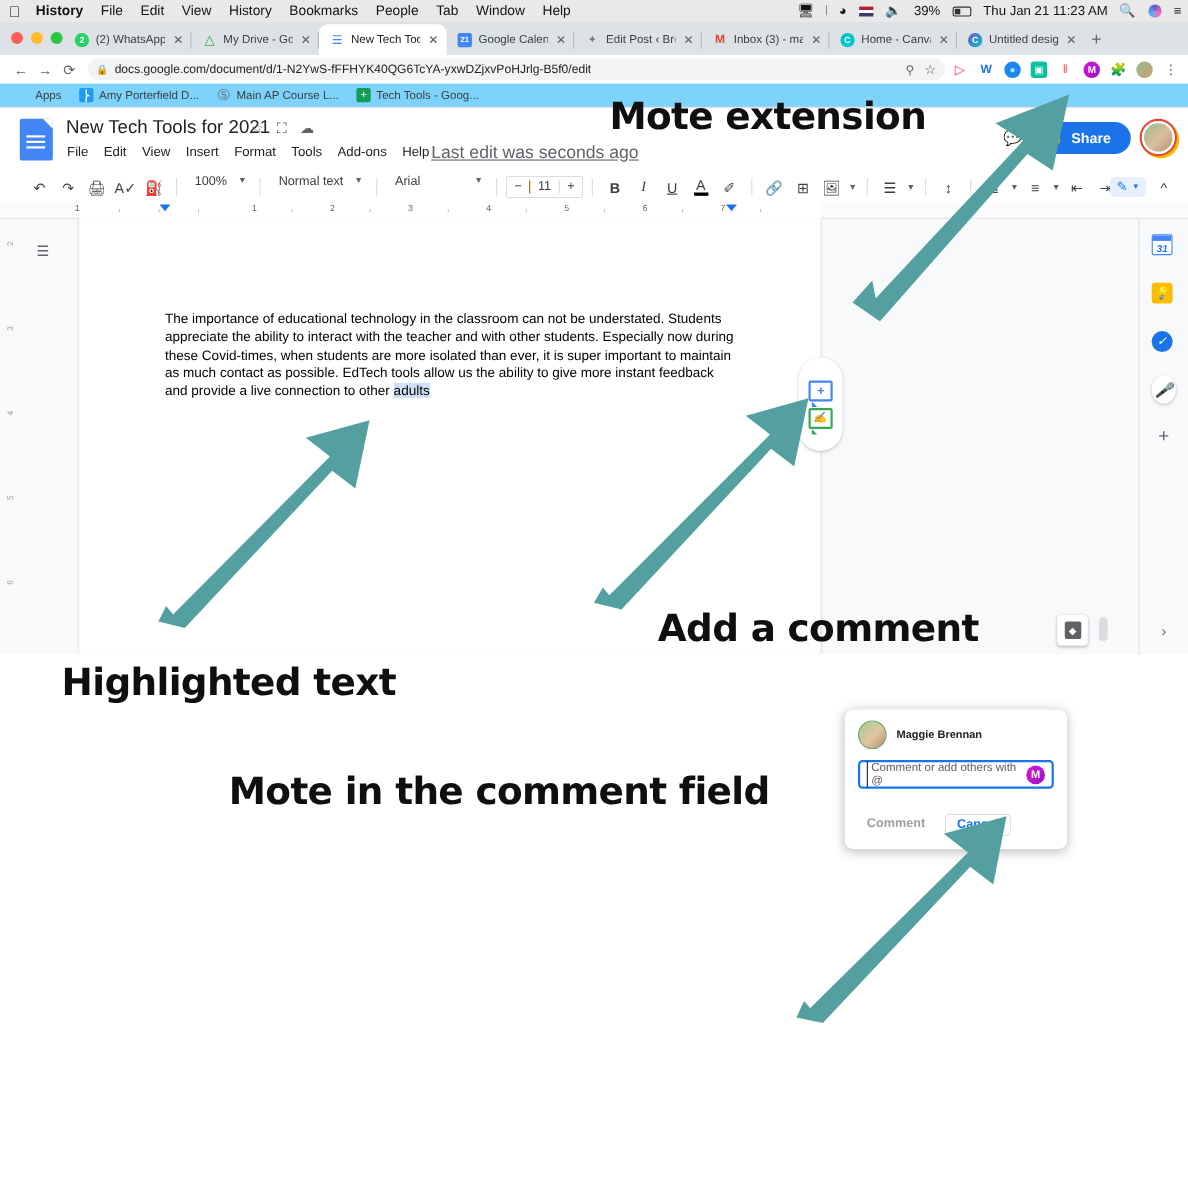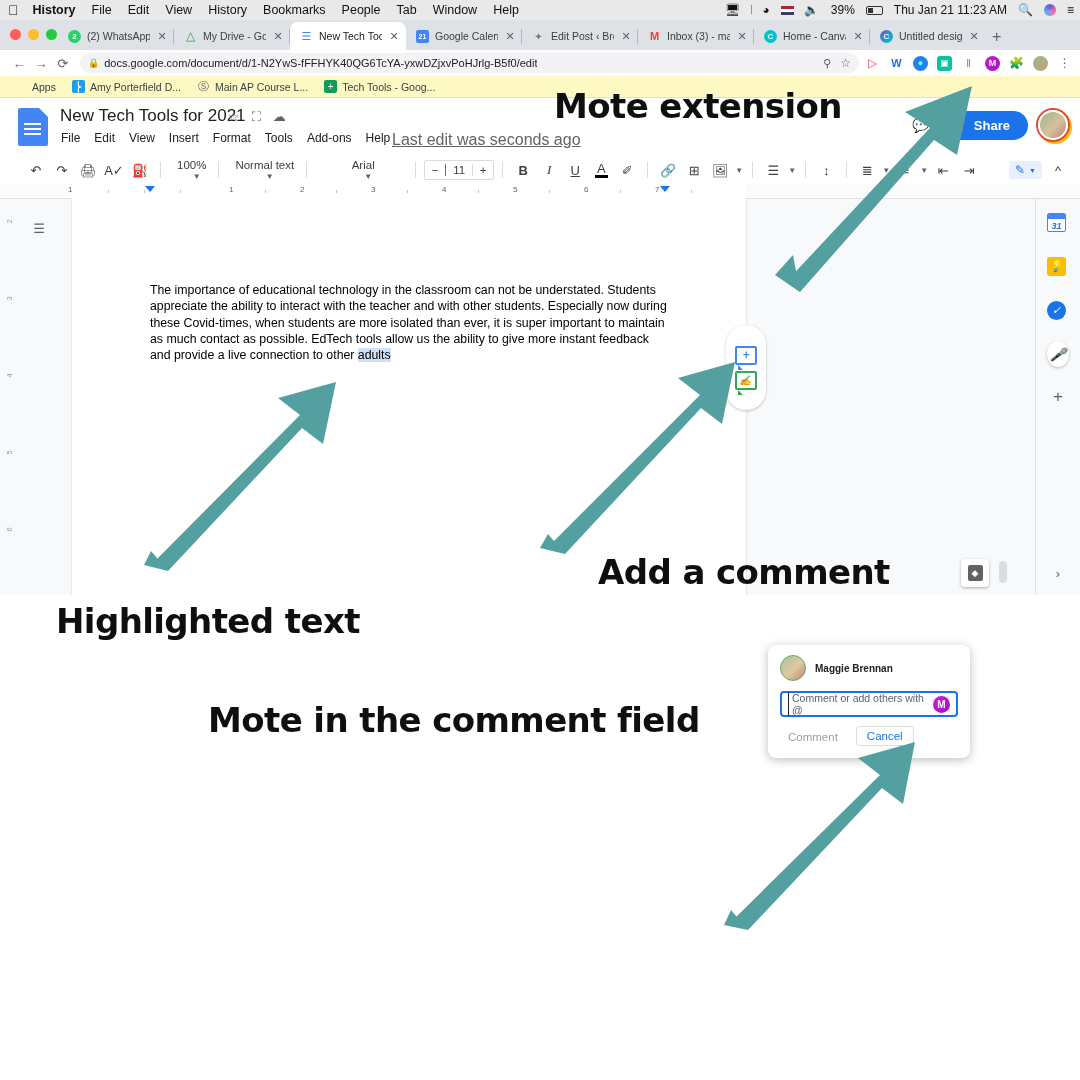--- a/index.html
+++ b/index.html
@@ -68,21 +68,21 @@
     font-size: 11px; color: #202124; gap: 5px; overflow: hidden;
   }
   .omnibox .urltext { white-space: nowrap; overflow: hidden; }
   .omni-right { display: flex; align-items: center; gap: 9px; margin-left: auto; padding-left: 8px; }
   .ext-icons { display: flex; align-items: center; gap: 9px; }
   .ext { width: 15px; height: 15px; display: inline-flex; align-items: center; justify-content: center; font-size: 12px; }
 
   
   .chrome-bookmarks {
     position: absolute; top: 76px; left: 0; width: 1080px; height: 22px;
-    background: #fef9c3; display: flex; align-items: center; gap: 16px;
+    background: #7dd3fc; display: flex; align-items: center; gap: 16px;
     padding: 0 14px; font-size: 10.5px; color: #3c4043;
     border-bottom: 1px solid #dadce0;
   }
   .bm { display: flex; align-items: center; gap: 5px; white-space: nowrap; }
   .bm-ico { width: 13px; height: 13px; display: inline-flex; align-items: center; justify-content: center; font-size: 11px; }
   .grid-ico { display: grid; grid-template-columns: repeat(3,3px); grid-template-rows: repeat(3,3px); gap: 1px; }
   .grid-ico i { background: #ea4335; border-radius: 0.5px; }
   .grid-ico i:nth-child(2){background:#fbbc04}.grid-ico i:nth-child(3){background:#34a853}
   .grid-ico i:nth-child(4){background:#4285f4}.grid-ico i:nth-child(5){background:#ea4335}
   .grid-ico i:nth-child(6){background:#fbbc04}.grid-ico i:nth-child(7){background:#34a853}
@@ -126,22 +126,22 @@
 
   
   .docs-toolbar {
     position: absolute; top: 156px; left: 0; width: 1080px; height: 28px;
     background: #fff; display: flex; align-items: center; padding-left: 24px;
     font-size: 12px; color: #3c4043; gap: 2px;
   }
   .tb { width: 24px; height: 22px; display: inline-flex; align-items: center; justify-content: center; font-size: 13px; color: #3c4043; }
   .tb-div { width: 1px; height: 16px; background: #dadce0; margin: 0 6px; }
   .tb-sel {
-    display: inline-flex; align-items: center; justify-content: space-between;
-    height: 22px; padding: 0 4px 0 8px; font-size: 11.5px; color: #3c4043; flex-direction: column;
+    display: inline-flex; justify-content: space-between;
+    height: 22px; padding: 0 4px 0 8px; font-size: 11.5px; color: #3c4043;
   }
   .tb-sel .caret { font-size: 8px; margin-left: 10px; color: #5f6368; }
   .fontsize-box { display: inline-flex; align-items: center; border: 1px solid #dadce0; border-radius: 2px; height: 20px; }
   .fontsize-box span { width: 20px; text-align: center; font-size: 11.5px; }
   .fontsize-box .val { border-left: 1px solid #a16207; border-right: 1px solid #dadce0; width: 28px; }
   .tb-right { position: absolute; right: 10px; display: flex; align-items: center; gap: 4px; }
   .pen-mode {
     display: inline-flex; align-items: center; gap: 4px; color: #1a73e8;
     background: #e8f0fe; border-radius: 4px; padding: 2px 6px; font-size: 12px;
   }
@@ -245,21 +245,21 @@
     display: flex; align-items: center; padding: 0 6px; gap: 4px;
   }
   .cp-placeholder { font-size: 10.5px; color: #5f6368; flex: 1; border-left: 1px solid #202124; padding-left: 3px; }
   .mote-badge {
     width: 17px; height: 17px; border-radius: 50%;
     background: linear-gradient(135deg,#d51ad8,#9b10c8);
     color: #fff; font-size: 10px; font-weight: bold;
     display: flex; align-items: center; justify-content: center;
     flex: 0 0 17px;
   }
-  .cp-actions { display: flex; align-items: flex-end; gap: 10px; margin-top: 9px; }
+  .cp-actions { display: flex; align-items: flex-start; gap: 10px; margin-top: 23px; font-weight: bold; }
   .cp-comment { font-size: 11.5px; color: #9aa0a6; padding: 3px 8px; }
   .cp-cancel { font-size: 11.5px; color: #1a73e8; padding: 3px 10px; border: 1px solid #dadce0; border-radius: 4px; background: #fff; }
 
   
   .anno {
     position: absolute; font-family: "DejaVu Sans", sans-serif;
     font-weight: bold; color: #0f0f0f; letter-spacing: -0.6px;
     white-space: nowrap;
   }
   .arrow-svg { position: absolute; top: 0; left: 0; width: 1080px; height: 1080px; pointer-events: none; }

